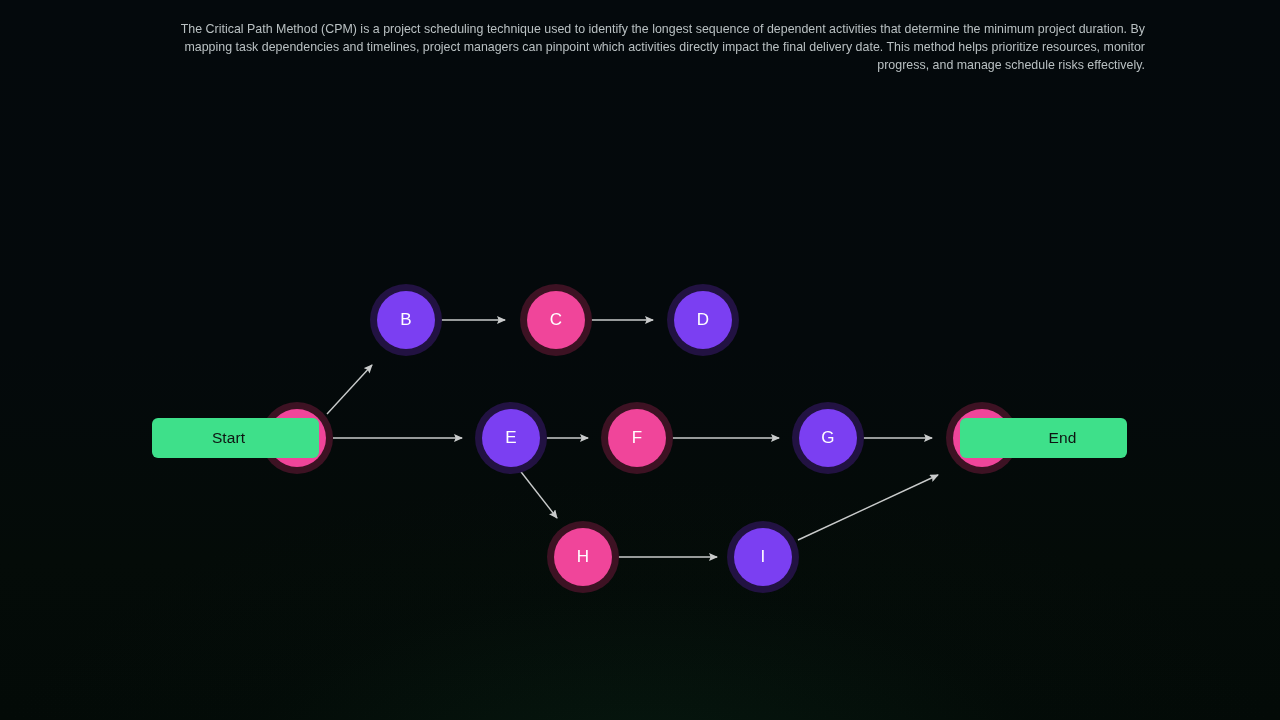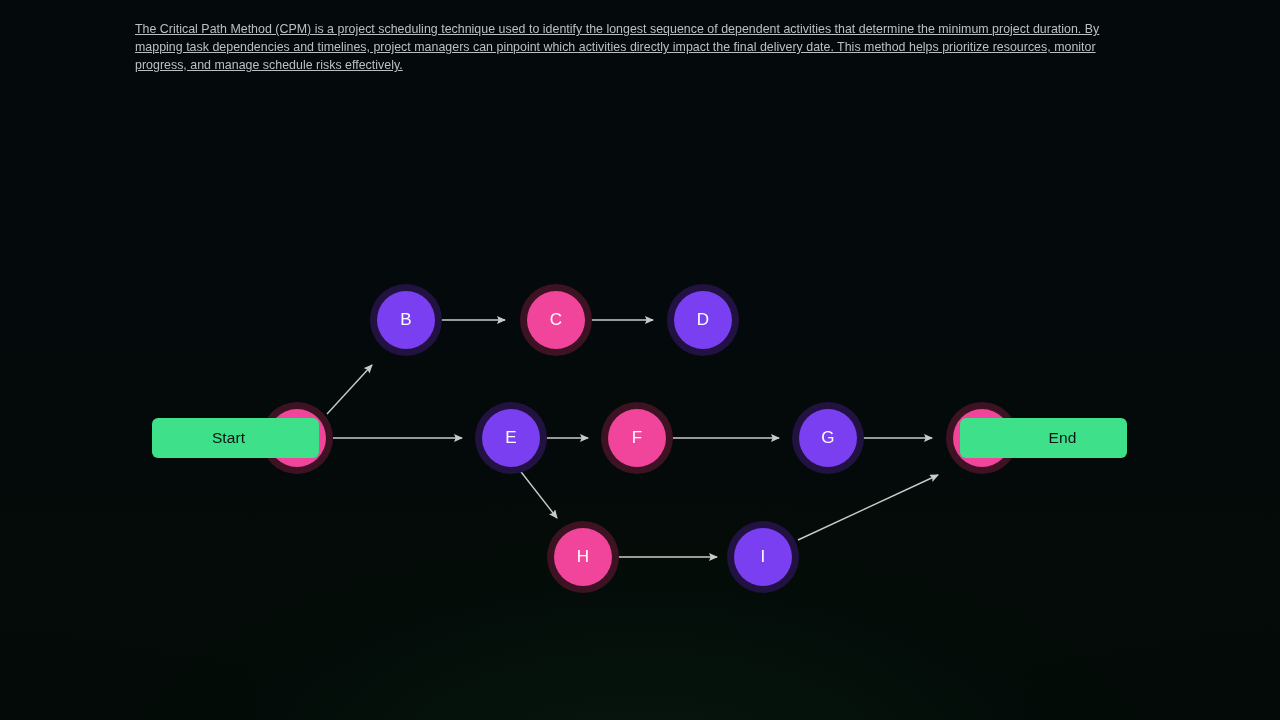--- a/index.html
+++ b/index.html
@@ -32,26 +32,25 @@
     text-align: center;
     color: #fdfdfd;
     font-size: 48px;
     font-weight: bold;
     letter-spacing: 0.2px;
     line-height: 1.15;
   }
   #page-description {
     margin: 20px auto 1px auto;
     width: 1010px;
-    text-align: left;
+    text-align: right;
     color: #b9c0c2;
     font-size: 12.4px;
     line-height: 18px;
     letter-spacing: 0.02px;
-    text-decoration: underline;
   }
 
   
   #diagram {
     position: absolute;
     left: 0;
     top: 0;
     width: 1280px;
     height: 720px;
   }

